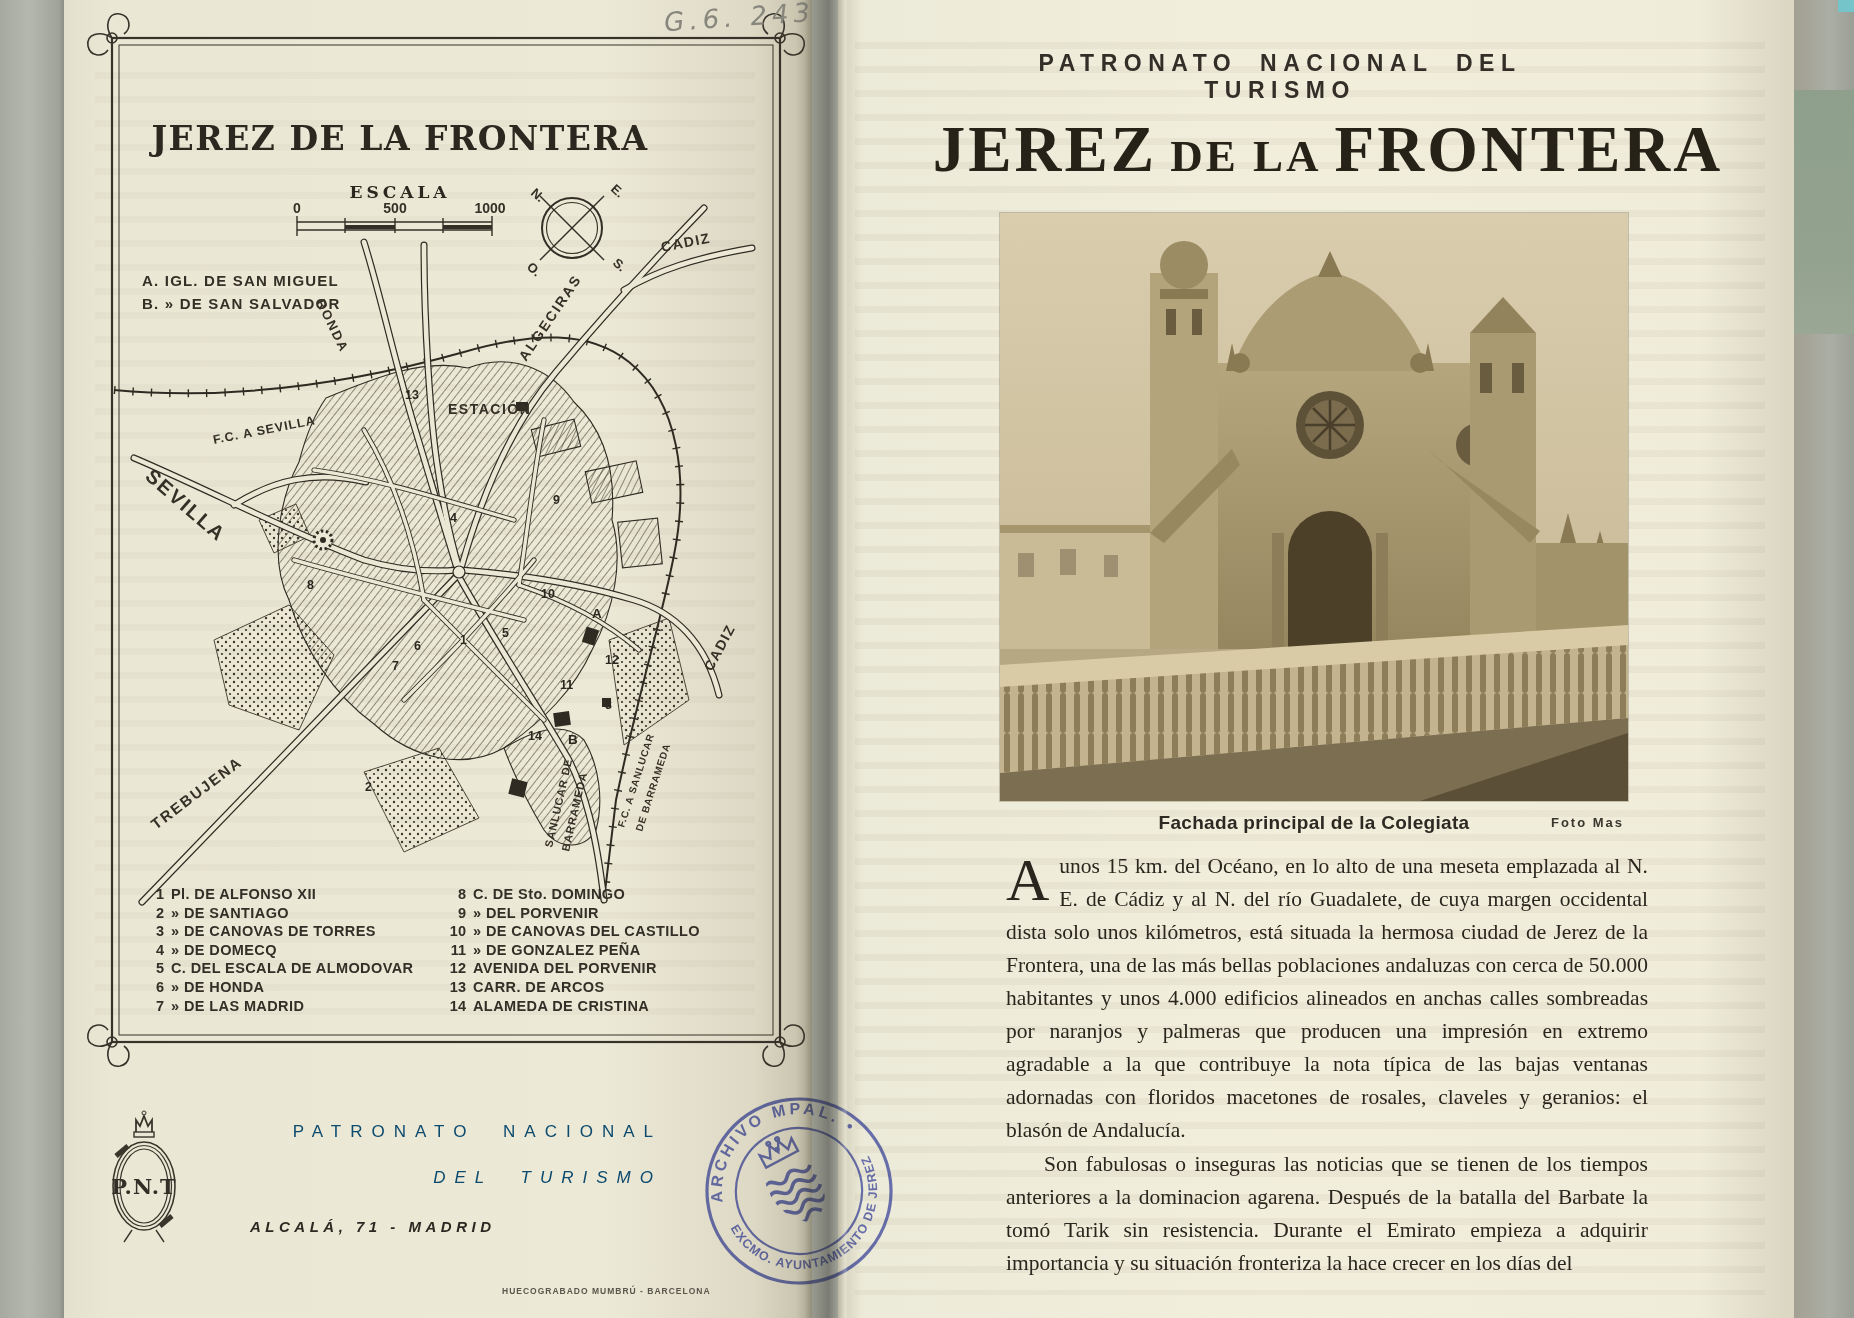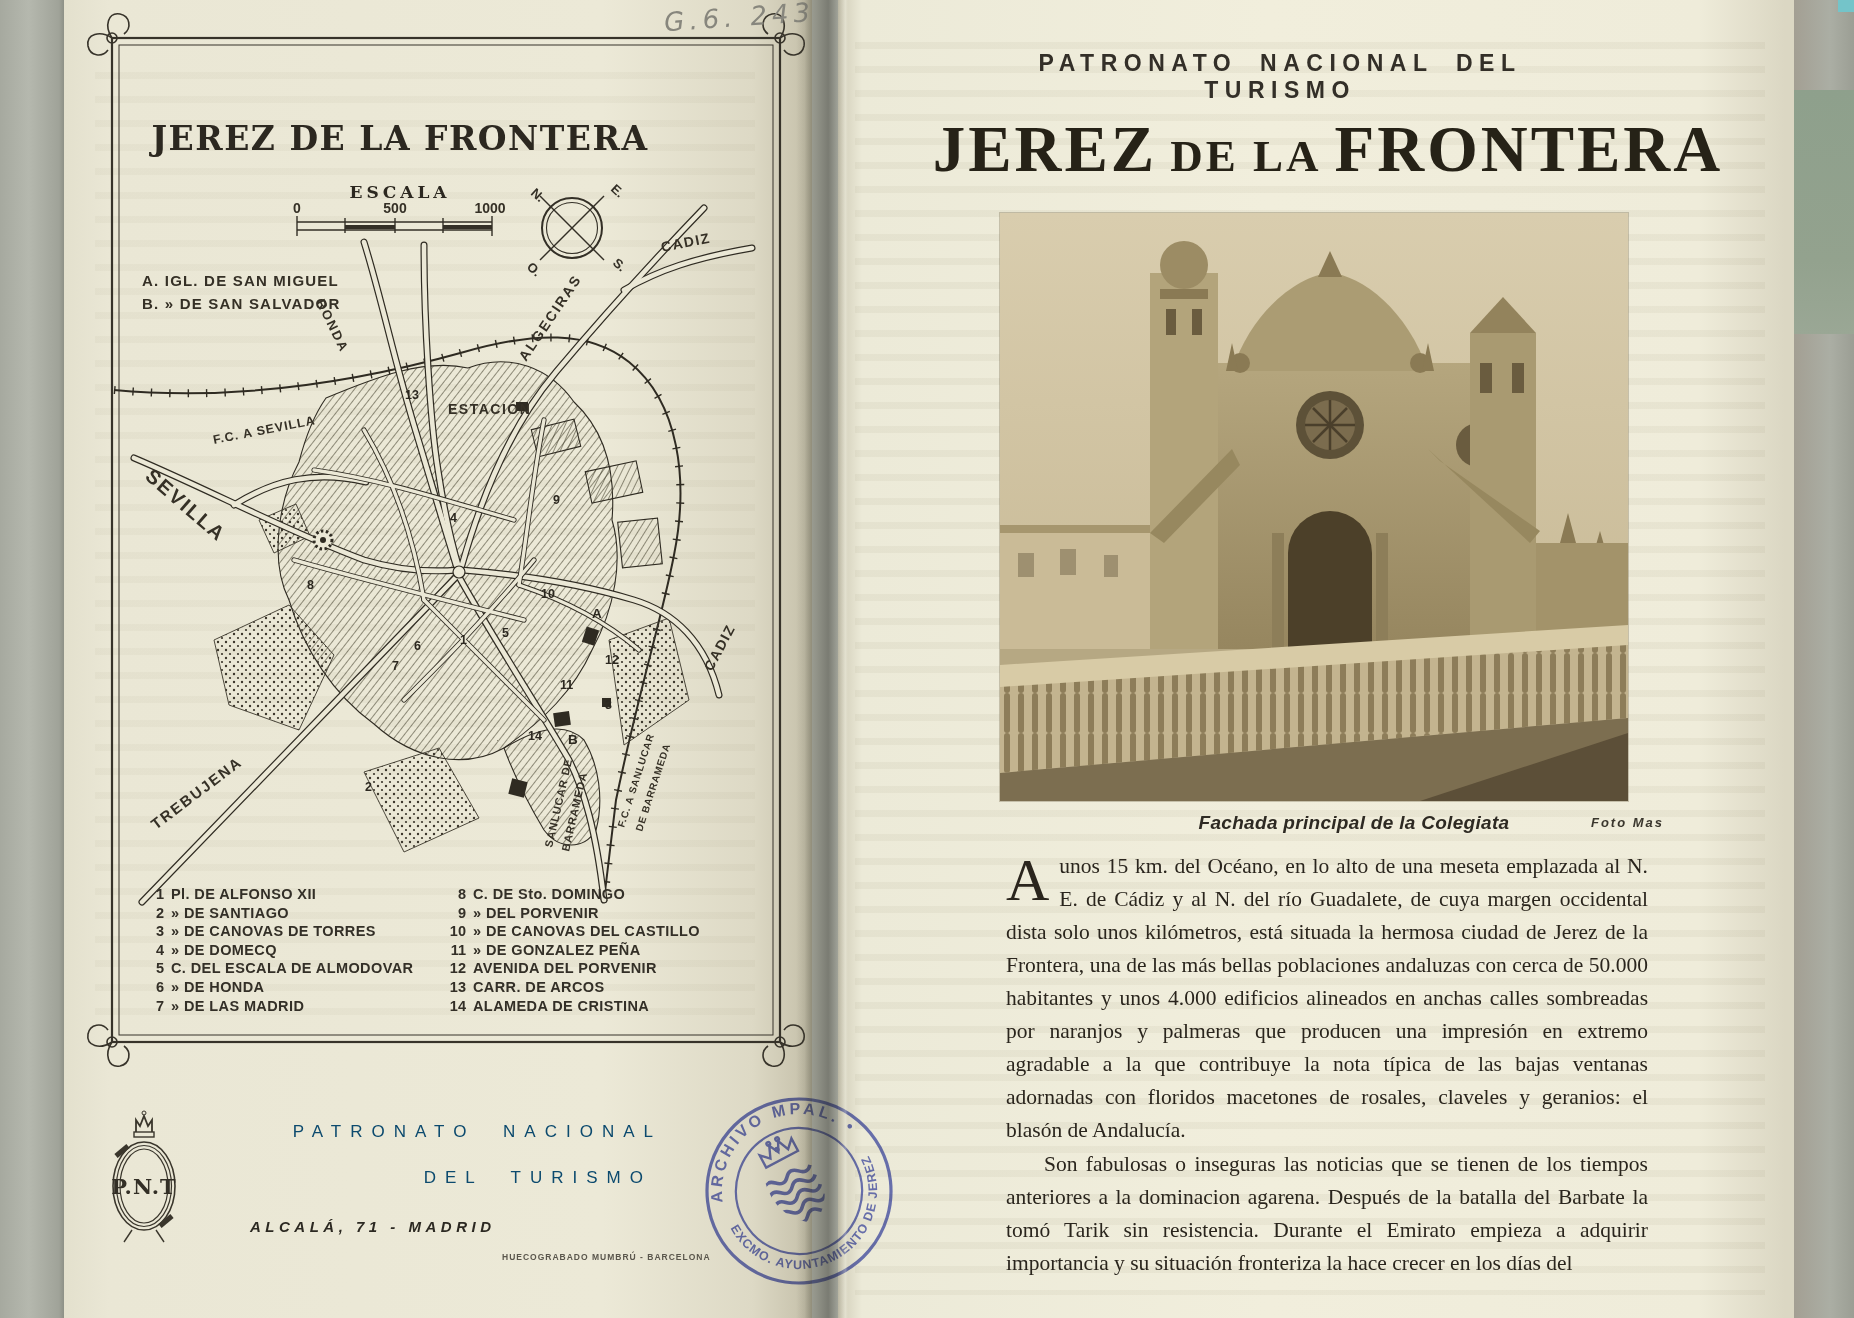--- a/index.html
+++ b/index.html
@@ -52,21 +52,21 @@
     letter-spacing:5px;transform:rotate(-4deg);}
   
   .kicker{position:absolute;left:960px;top:50px;width:640px;text-align:center;
     color:#332f28;font-size:23px;font-weight:700;letter-spacing:6.5px;word-spacing:10px;}
   .main-title{position:absolute;left:928px;top:112px;width:800px;text-align:center;
     font-family:"Liberation Serif",serif;font-weight:700;color:#262217;letter-spacing:3px;white-space:nowrap;}
   .main-title .big{font-size:65px;}
   .main-title .mid{font-size:45px;padding:0 6px;}
   .photo-box{position:absolute;left:1000px;top:213px;width:628px;height:588px;
     box-shadow:0 0 0 1px rgba(120,110,80,.35);}
-  .caption-row{position:absolute;left:1040px;top:812px;width:628px;height:26px;font-style:italic;}
+  .caption-row{position:absolute;left:1000px;top:812px;width:628px;height:26px;}
   .caption{position:absolute;left:0;width:100%;text-align:center;color:#2e2a23;
     font-size:19px;font-weight:700;letter-spacing:.3px;}
   .credit{position:absolute;right:4px;top:3px;color:#3a362d;font-size:13px;
     font-weight:700;letter-spacing:2px;}
   .body-col{position:absolute;left:1006px;top:850px;width:642px;
     font-family:"Liberation Serif",serif;font-size:21.5px;line-height:33px;
     color:#2a251d;text-align:justify;}
   .body-col p{margin:0;}
   .dropcap{float:left;font-family:"Liberation Serif",serif;font-size:60px;
     line-height:50px;padding:5px 10px 0 0;}
@@ -334,23 +334,23 @@
       </g>
       <g stroke-width="1.4">
         <line x1="34" y1="126" x2="26" y2="138"></line>
         <line x1="58" y1="126" x2="66" y2="138"></line>
       </g>
     </g>
     <text class="serif" x="46" y="90" text-anchor="middle" font-size="21" font-weight="700" fill="#332f26" letter-spacing="1">P.N.T</text>
   </svg>
 
   <div class="pub1" style="left:250px;top:1122px;width:412px;">PATRONATO NACIONAL</div>
-  <div class="pub2" style="left:240px;top:1168px;width:412px;">DEL TURISMO</div>
+  <div class="pub2" style="left:250px;top:1168px;width:412px;font-style:italic;">DEL TURISMO</div>
   <div class="pub3" style="left:250px;top:1218px;width:412px;">ALCALÁ, 71 - MADRID</div>
-  <div class="printer" style="left:502px;top:1252px;width:230px;">HUECOGRABADO MUMBRÚ - BARCELONA</div>
+  <div class="printer" style="left:502px;top:1286px;width:230px;">HUECOGRABADO MUMBRÚ - BARCELONA</div>
 
   <svg id="stamp" viewBox="-101 -101 202 202">
     <defs>
       <path id="arcTop" d="M -77,0 A 77,77 0 0 1 77,0"></path>
       <path id="arcBot" d="M -78,0 A 78,78 0 0 0 78,0"></path>
       <clipPath id="shieldClip">
           <path d="M0,-30 L26,-22 C30,0 24,22 0,36 C-24,22 -30,0 -26,-22 Z"></path>
         </clipPath>
     </defs>
     <g transform="rotate(-28)" stroke="#5560c0" fill="none">

